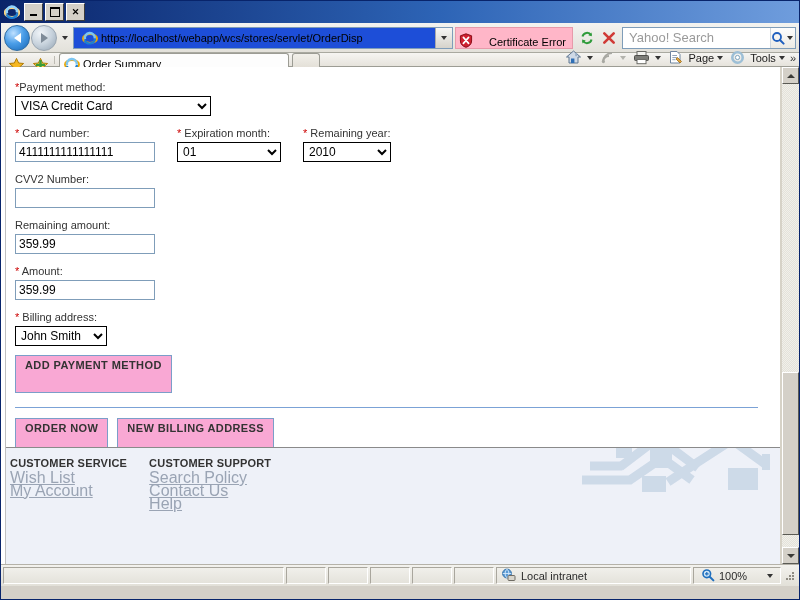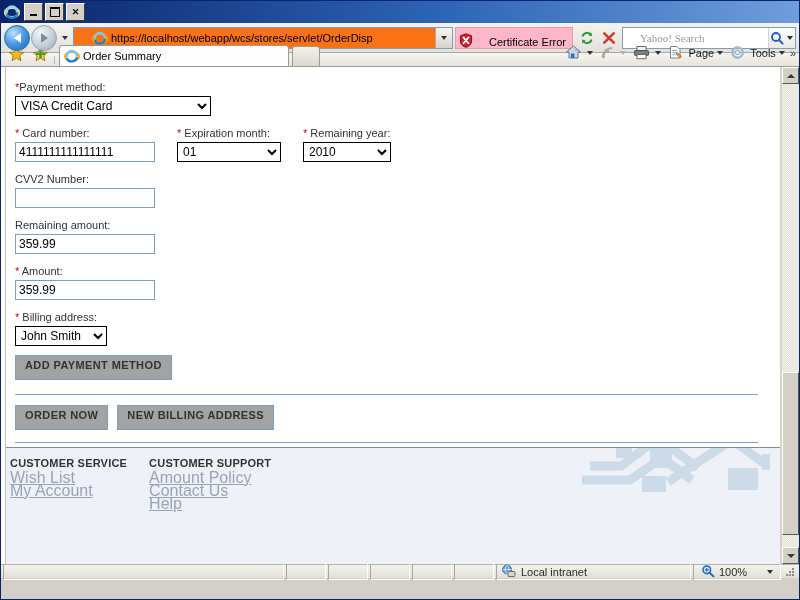--- a/index.html
+++ b/index.html
@@ -89,23 +89,23 @@
     flex: 1 1 auto;
     display: flex; align-items: stretch;
     height: 20px;
     border: 1px solid #7f9db9;
     background: #ffb6c8;
     margin-right: 2px;
     min-width: 0;
   }
   .addr-left {
     display: flex; align-items: center;
-    background: #f97316;
+    background: #1d4ed8;
     flex: 1 1 auto; min-width: 0;
-    padding-left: 18px;
+    padding-left: 8px;
     justify-content: space-between;
   }
   .addr-icon { width:16px;height:16px;flex:0 0 auto;margin-right:3px; }
   .addr-url {
     font-size: 11px; color: #000;
     white-space: nowrap; overflow: hidden;
     flex: 1 1 auto; min-width: 0;
   }
   .addr-dd {
     width: 16px; flex: 0 0 auto;
@@ -130,40 +130,40 @@
     flex: 0 0 auto;
   }
   .searchwrap {
     width: 172px; height: 20px; flex: 0 0 auto;
     border: 1px solid #7f9db9; background: #fff;
     display: flex; align-items: center;
     margin-left: 2px;
   }
   .searchwrap input {
     border: 0; outline: 0; flex: 1 1 auto;
-    font-family: Liberation Serif, serif;
-    font-size: 11px; color: #000;
-    padding: 0 17px; min-width: 0; background: transparent;
+    font-family: Liberation Sans, sans-serif;
+    font-size: 13px; color: #000;
+    padding: 0 6px; min-width: 0; background: transparent;
   }
   .searchwrap input::placeholder { color: #9a9a9a; }
   .search-go {
     width: 20px; display:flex;align-items:center;justify-content:center;
     border-left: 1px solid #cdd6df;
     background: linear-gradient(to bottom,#fdfdfd,#eceae4);
     height:100%;
   }
   .search-caret { width: 12px; display:flex;align-items:center;justify-content:center;
     background: linear-gradient(to bottom,#fdfdfd,#eceae4); height:100%;}
 
   
   .tabrow {
     height: 14px;
     background: linear-gradient(to bottom, #f6f5f2, #e6e3dc);
     border-bottom: 1px solid #9c9c94;
-    display: flex; align-items: flex-end;
+    display: flex; 
     padding: 0 3px;
     box-sizing: border-box;
   }
   .favbtn { width: 24px; height: 24px; display:flex;align-items:center;justify-content:center; }
   .tabsep { width: 1px; align-self: stretch; background: #bdbbb3; margin: 3px 4px 2px 2px; }
   .tab {
     height: 21px;
     min-width: 230px;
     background: #fdfdfd;
     border: 1px solid #9c9c94;
@@ -234,23 +234,23 @@
   .sel-pm { width: 196px; }
   .sel-mo { width: 104px; }
   .sel-yr { width: 88px; }
   .sel-ba { width: 92px; }
   .gap { height: 11px; }
   .gap-s { height: 9px; }
   .btn {
     font-family: "Liberation Sans", sans-serif;
     font-size: 11px; font-weight: bold;
     color: #333;
-    background: #a3a3a3;
+    background: #f9a8d4;
     border: 1px solid #7b9ec9;
-    padding: 3px 9px 8px;
+    padding: 3px 9px 21px;
     letter-spacing: .4px;
     cursor: default;
   }
   .divider { height: 1px; background: #7ba2d6; margin: 14px 0 10px 0; }
   .divider2 { height: 1px; background: #7ba2d6; margin: 12px 0 0 0; }
   .footerbar {
     position: absolute; left: 5px; right: 0; top: 380px;
     height: 117px;
     background: #eef1f8;
     border-top: 1px solid #8a8a8a;
@@ -292,21 +292,21 @@
   .sb-thumb {
     position: absolute; left: 0; width: 17px;
     top: 305px; height: 163px;
     background: #d4d0c8;
     border: 1px solid; border-color: #ffffff #5a5a54 #5a5a54 #ffffff;
     box-sizing: border-box;
   }
 
   
   .statusbar {
-    height: 14px;
+    height: 22px;
     background: linear-gradient(to bottom,#f3f2ee,#e2e0d8);
     border-top: 1px solid #b5b2a9;
     display: flex; align-items: center;
     font-size: 11px; color: #2b2b2b;
     box-sizing: border-box;
   }
   .st-cell {
     height: 17px; margin: 0 0 0 2px;
     border: 1px solid; border-color: #a9a69d #ffffff #ffffff #a9a69d;
     box-sizing: border-box;
@@ -577,21 +577,21 @@
 
       <div class="footerbar">
         <div class="footer-inner">
           <div class="fcolx">
             <div class="fhead">CUSTOMER SERVICE</div>
             <a class="flink" href="#">Wish List</a>
             <a class="flink" href="#">My Account</a>
           </div>
           <div>
             <div class="fhead">CUSTOMER SUPPORT</div>
-            <a class="flink" href="#">Amount Policy</a>
+            <a class="flink" href="#">Search Policy</a>
             <a class="flink" href="#">Contact Us</a>
             <a class="flink" href="#">Help</a>
           </div>
 
           <span class="houses">
             <svg width="190" height="60" viewBox="0 0 190 60">
               <g fill="none" stroke="#ccd9e8" stroke-width="9" stroke-linejoin="miter">
                 <path d="M40 35 L78 6 L118 36"></path>
                 <path d="M88 50 L118 30 L152 8 L188 34"></path>
                 <path d="M10 34 L42 34"></path>

